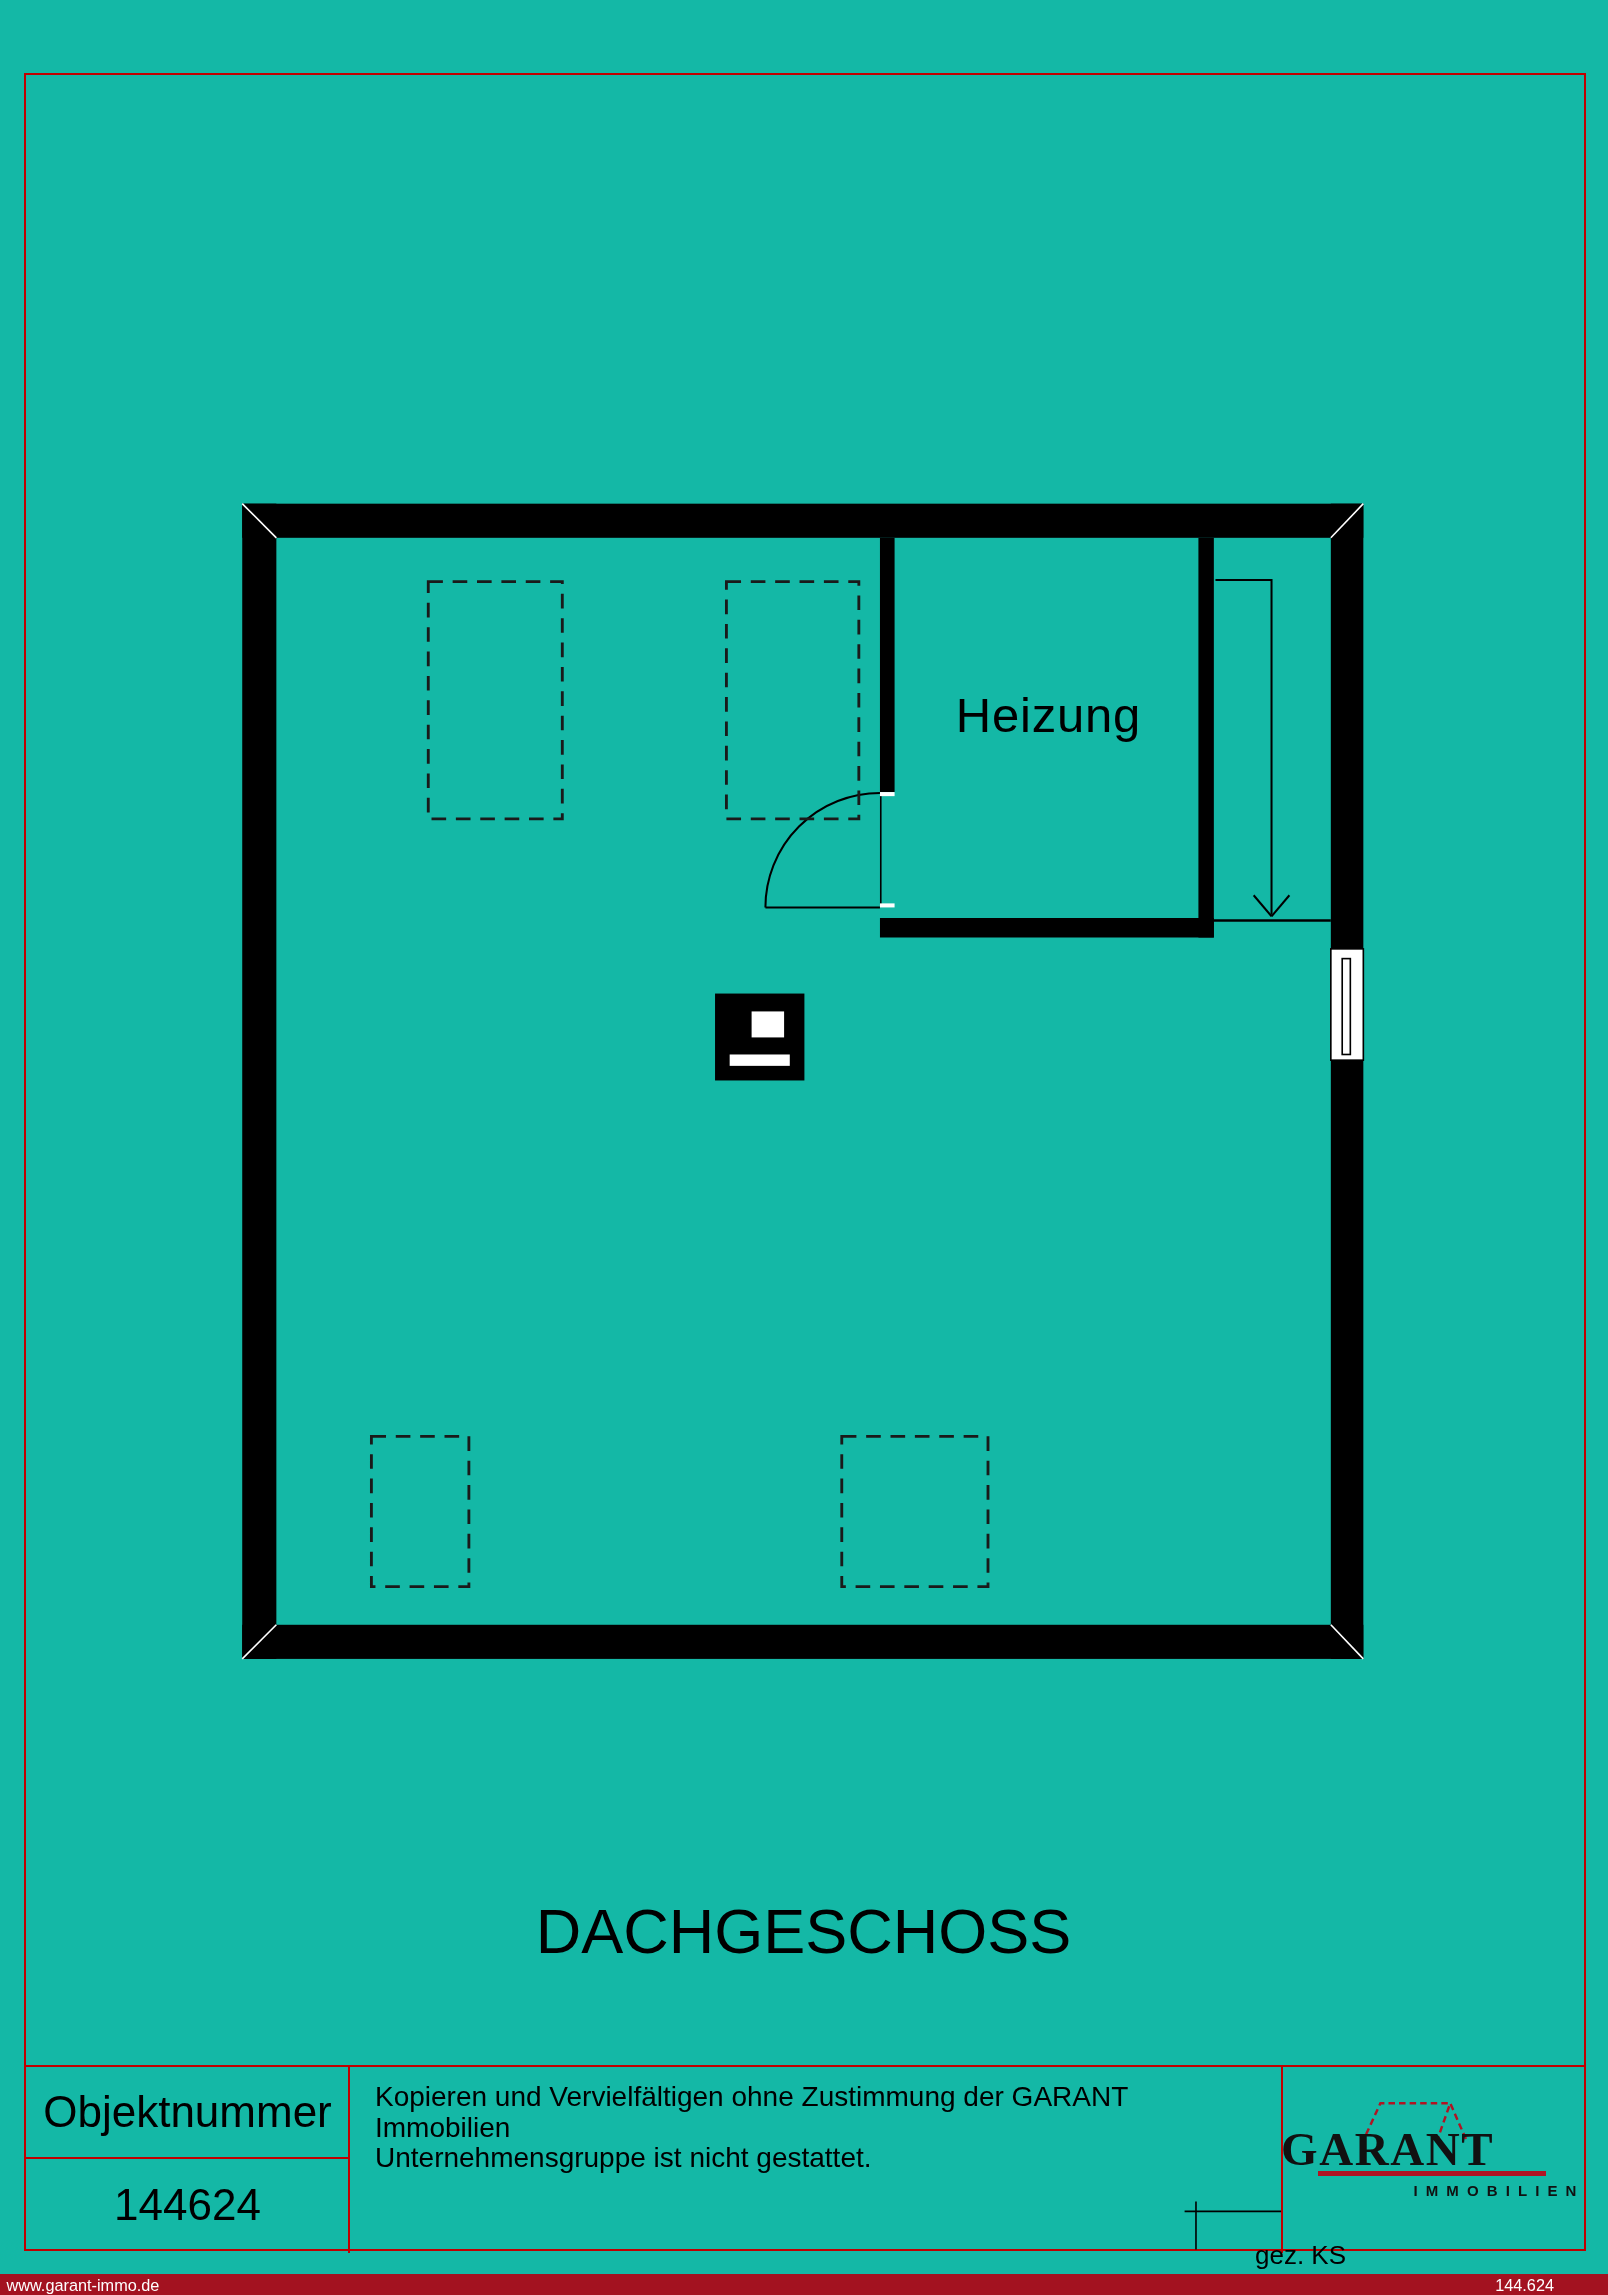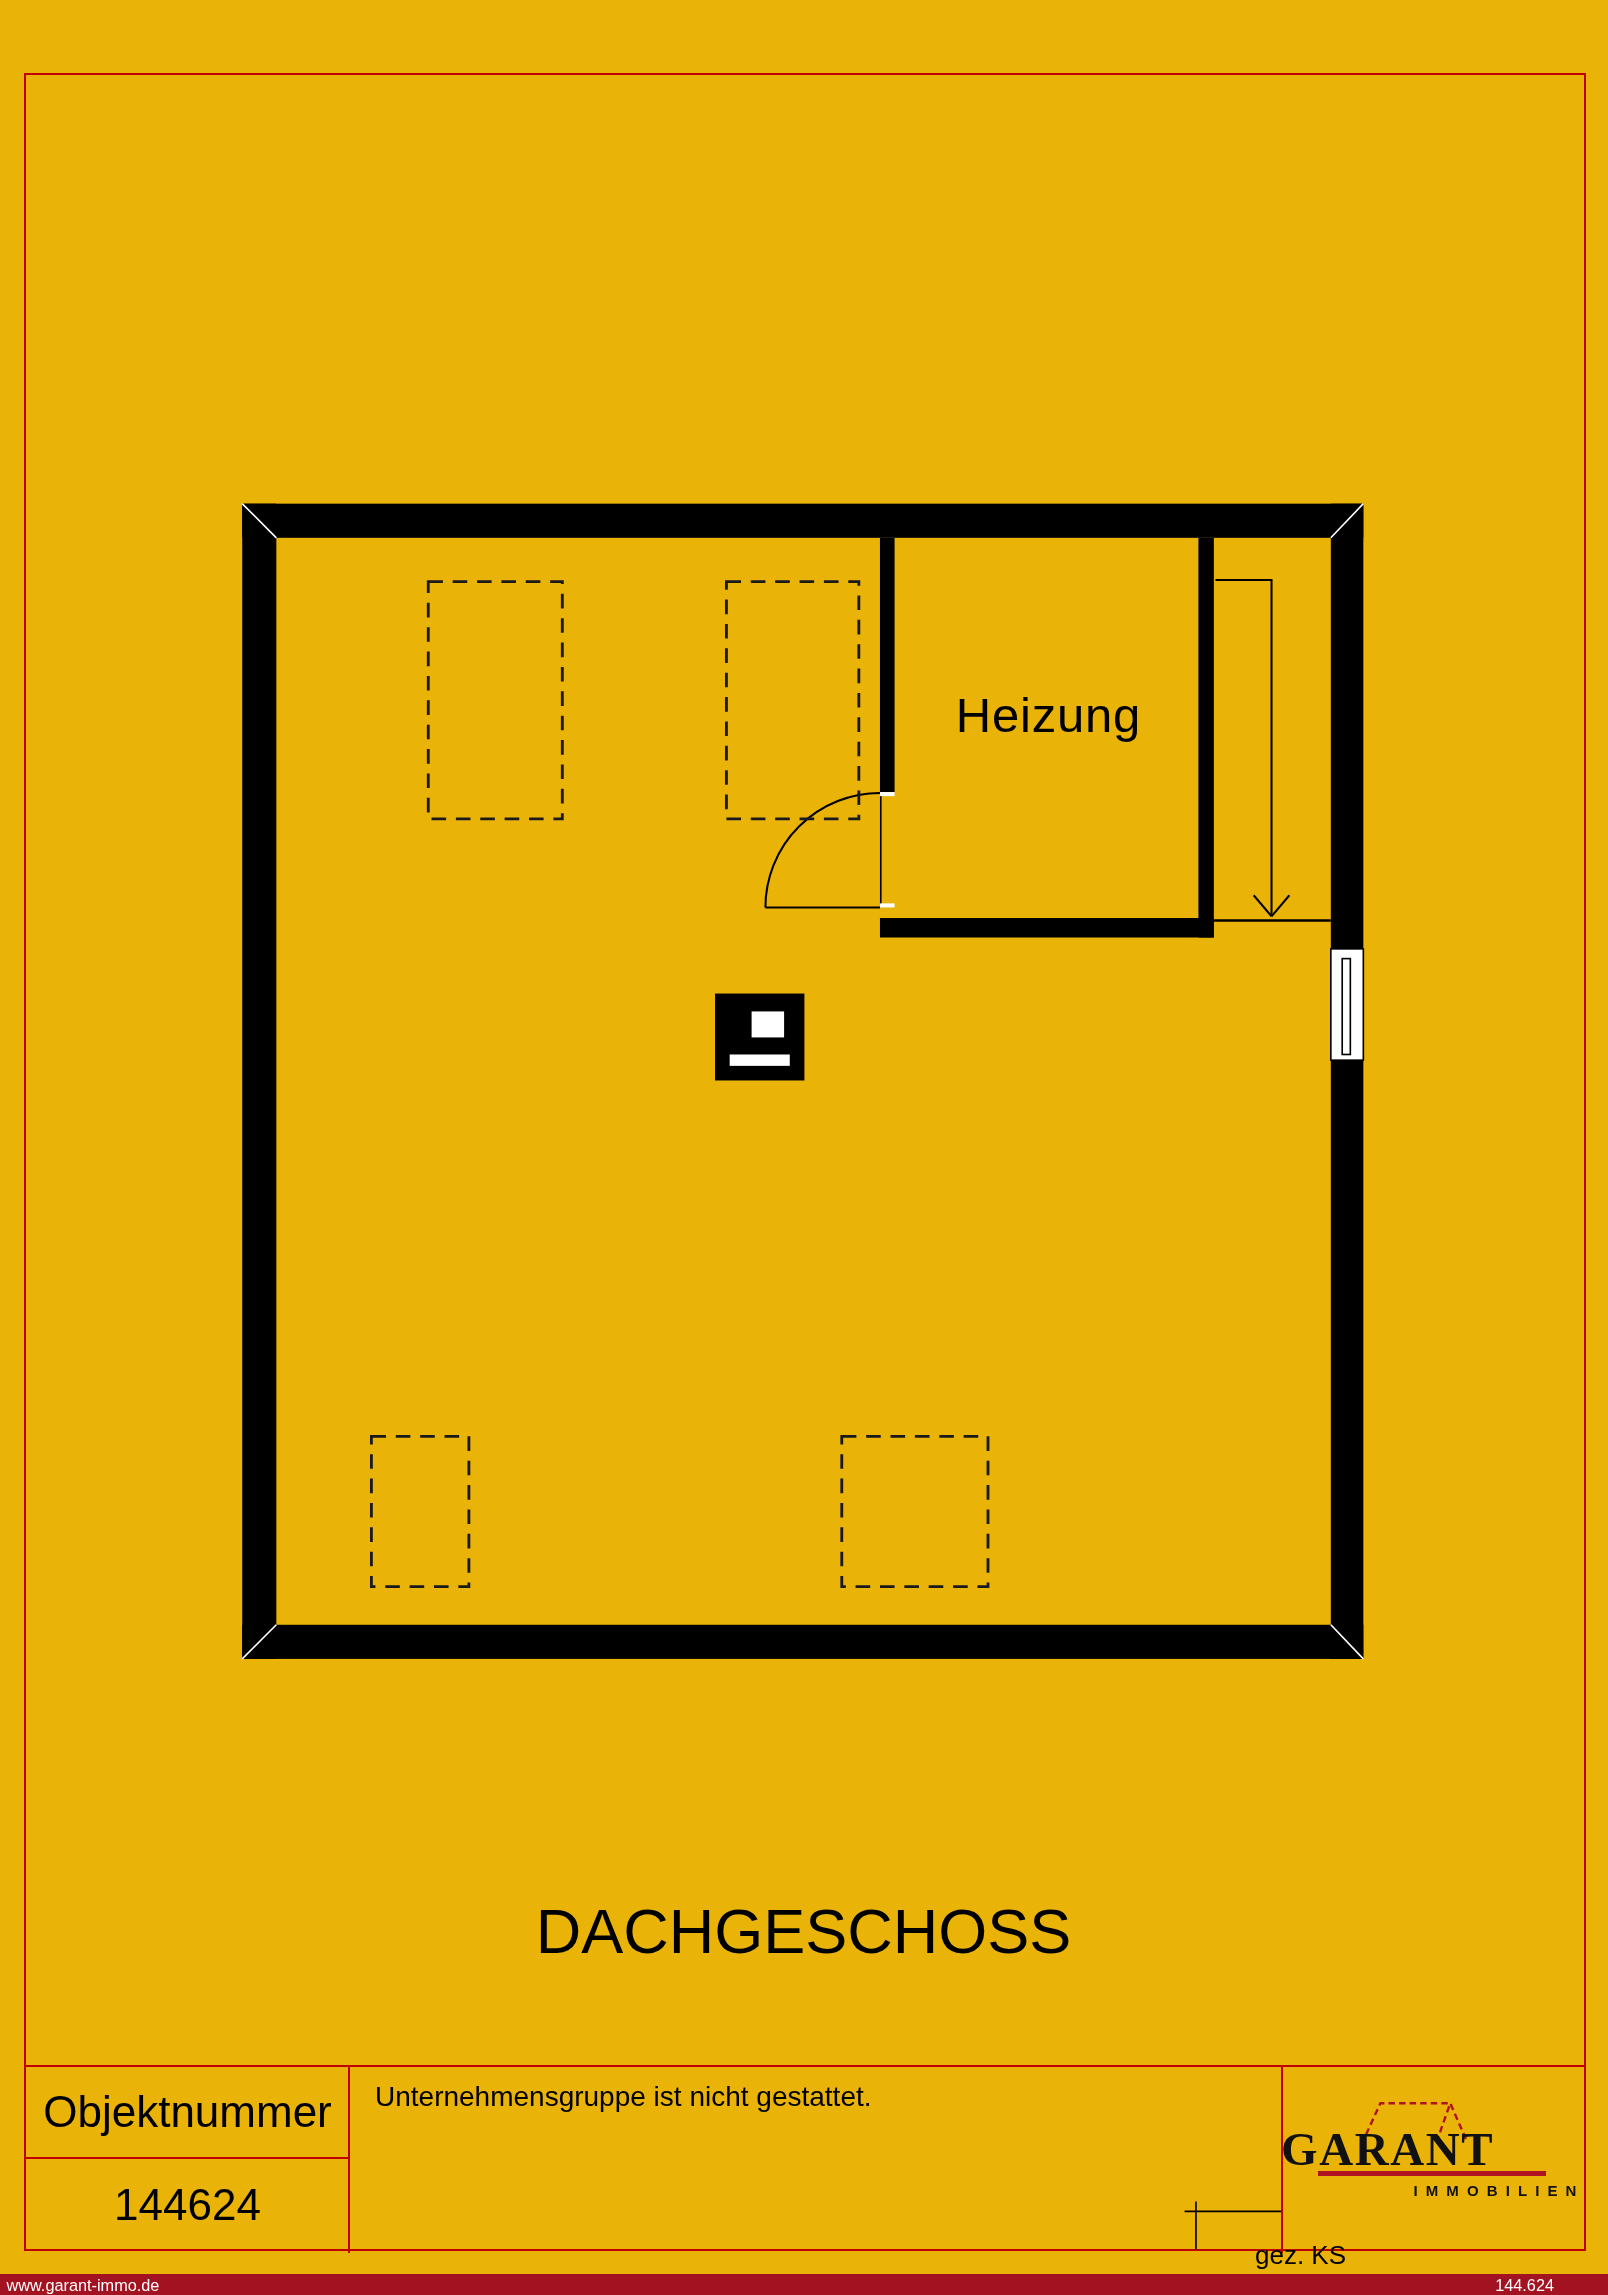--- a/index.html
+++ b/index.html
@@ -5,21 +5,21 @@
   :root{
     --border-red:#c00000;
     --footer-red:#a31220;
     --logo-red:#b01423;
     --ink:#1a1a1a;
   }
   html,body{margin:0;padding:0;background:#ffffff;}
   .page{
     position:relative;
     width:1608px;height:2295px;
-    background:#eab308;
+    background:#14b8a6;
     font-family:"Liberation Sans", sans-serif;
     color:var(--ink);
     overflow:hidden;
   }
   .abs{position:absolute;}
   
   .page-frame{
     left:24.4px;top:73px;width:1558px;height:2174px;
     border:2.4px solid var(--border-red);
   }
@@ -167,20 +167,21 @@
 
   <div class="abs red-line" style="left:24.4px;top:2065px;width:1560px;height:2.4px;"></div>
   <div class="abs red-line" style="left:348px;top:2065px;width:2.4px;height:188px;"></div>
   <div class="abs red-line" style="left:1281px;top:2065px;width:2.4px;height:188px;"></div>
   <div class="abs red-line" style="left:24.4px;top:2157px;width:326px;height:2.4px;"></div>
 
   <div class="abs cell objnum-label">Objektnummer</div>
   <div class="abs cell objnum-value">144624</div>
 
   <div class="abs disclaimer">
+    <div>Kopieren und Vervielfältigen ohne Zustimmung der GARANT Immobilien</div>
     <div>Unternehmensgruppe ist nicht gestattet.</div>
   </div>
 
   <div class="abs gezks">gez. KS</div>
 
   <div class="abs brand-name">GARANT</div>
   <div class="abs brand-rule"></div>
   <div class="abs brand-sub">IMMOBILIEN</div>
 
   <div class="abs footer-bar">

